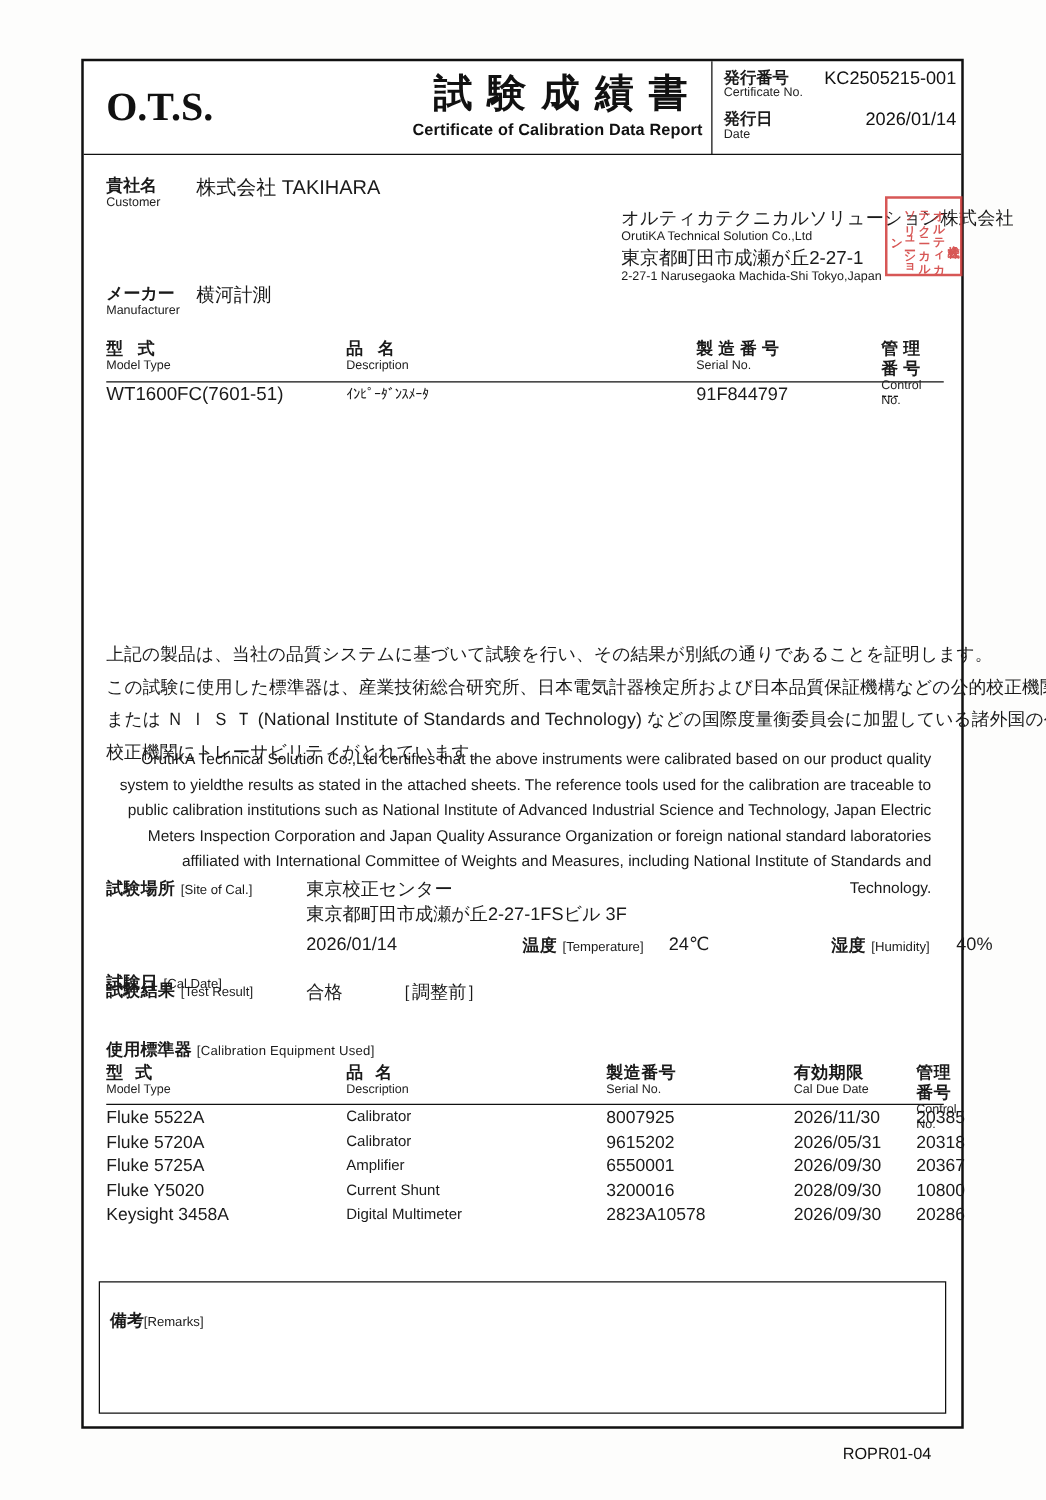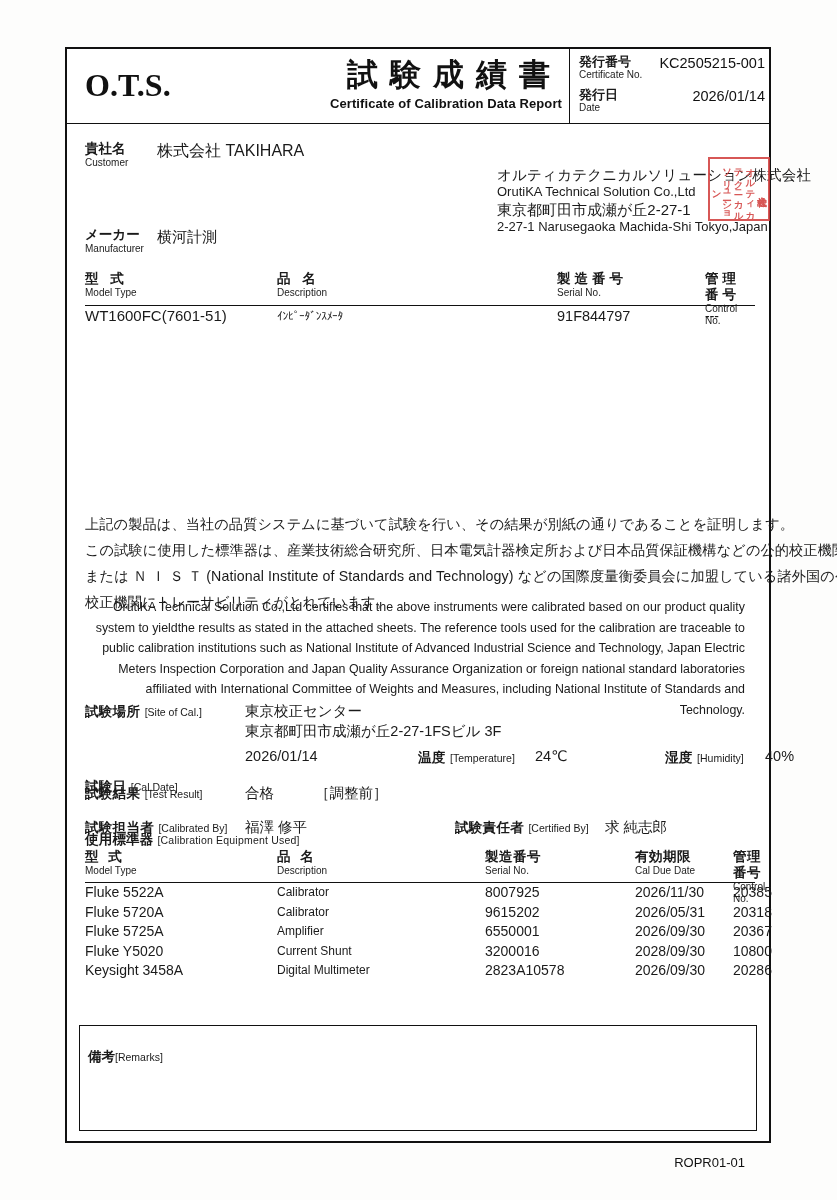--- a/index.html
+++ b/index.html
@@ -153,21 +153,21 @@
     top: 118px;
     line-height: 1.18;
   }
   .issuer .ja {
     font-size: 14.5px;
     letter-spacing: 0.2px;
     white-space: nowrap;
     display: block;
   }
   .issuer .en {
-    font-size: 13px;
+    font-size: 10px;
     white-space: nowrap;
     display: block;
     margin-bottom: 2px;
   }
   .issuer .ja2 {
     font-size: 15px;
     white-space: nowrap;
     display: block;
   }
 
@@ -479,26 +479,20 @@
         <span id="hum-label"><span class="lab">湿度</span> <span class="lab-en">[Humidity]</span></span>
         <span class="ival" id="hum-value">40%</span>
       </div>
 
       <div class="info-row" id="result-row">
         <span id="result-label"><span class="lab">試験結果</span> <span class="lab-en">[Test Result]</span></span>
         <span class="ival" id="result-value">合格</span>
         <span class="ival" id="result-note">［調整前］</span>
       </div>
 
-      <div class="info-row" id="by-row">
-        <span id="calby-label"><span class="lab">試験担当者</span> <span class="lab-en">[Calibrated By]</span></span>
-        <span class="ival" id="calby-value">福澤 修平</span>
-        <span id="certby-label"><span class="lab">試験責任者</span> <span class="lab-en">[Certified By]</span></span>
-        <span class="ival" id="certby-value">求 純志郎</span>
-      </div>
     </div>
 
     <div class="eq">
       <div class="eq-title">
         <span>使用標準器</span>
         <span class="en">[Calibration Equipment Used]</span>
       </div>
 
       <div class="eq-head">
         <div class="e1">
@@ -561,14 +555,14 @@
     </div>
 
     <div class="remarks-box">
       <div class="remarks-label">
         <span>備考</span><span class="en">[Remarks]</span>
       </div>
     </div>
 
   </div>
 
-  <div class="footer-code">ROPR01-01</div>
+  <div class="footer-code">ROPR01-04</div>
 </div>
 
 </body></html>

